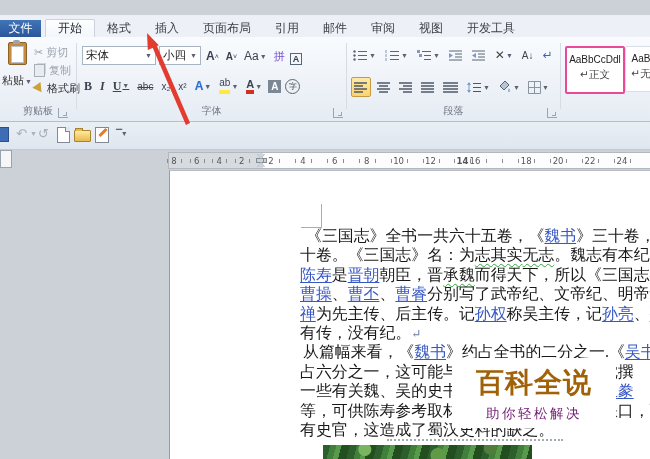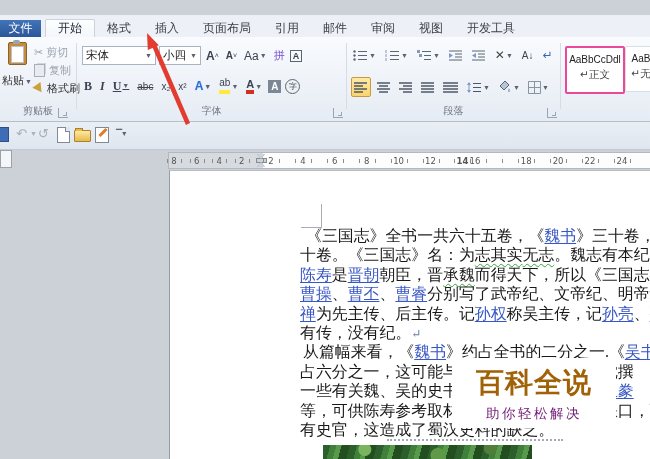--- a/index.html
+++ b/index.html
@@ -45,21 +45,21 @@
   .cliprow.dis{color:#9aa3ad;}
   .scis{color:#9aa3ad;font-size:11px;margin-right:3px;}
   .copyic{display:inline-block;width:9px;height:11px;border:1px solid #a7b0ba;background:#e8ecf0;
     box-shadow:2px -2px 0 -1px #cfd6dd;margin-right:4px;}
   .brushic{display:inline-block;width:0;height:0;margin-right:3px;
     border-left:5px solid transparent;border-right:5px solid transparent;border-top:9px solid #caa23a;transform:rotate(-35deg);}
   
   #grp-font{position:absolute;left:77px;top:37px;width:269px;height:84px;}
   .combo{display:inline-flex;align-items:center;justify-content:space-between;
     background:#fff;border:1px solid #a9b4c2;height:17px;font-size:11.5px;color:#222;padding:0 3px;}
-  #fontrow1{position:absolute;left:5px;top:9px;display:flex;align-items:center;gap:3px;}
+  #fontrow1{position:absolute;left:5px;top:9px;display:flex;align-items:flex-end;gap:3px;}
   #fontrow2{position:absolute;left:5px;top:40px;display:flex;align-items:center;gap:4px;}
   .bld{font-family:"Liberation Serif",serif;font-weight:bold;}
   .itl{font-family:"Liberation Serif",serif;font-style:italic;font-weight:bold;}
   .unl{font-family:"Liberation Serif",serif;text-decoration:underline;font-weight:bold;}
   .strk{text-decoration:line-through;font-size:10px;}
   .fx-a{color:#2e6fd0;font-weight:bold;text-shadow:0 0 1px #9cc2f0;}
   .hl{display:inline-block;position:relative;font-size:10px;padding-bottom:3px;border-bottom:4px solid #ffe93d;line-height:9px;}
   .fc{display:inline-block;position:relative;font-size:11px;font-weight:bold;padding-bottom:1px;border-bottom:4px solid #d03020;line-height:10px;}
   .shd{display:inline-block;background:#7b8794;color:#fff;font-size:10px;font-weight:bold;padding:1px 3px;}
   .enc{display:inline-block;width:13px;height:13px;border:1px solid #5b6673;border-radius:50%;

